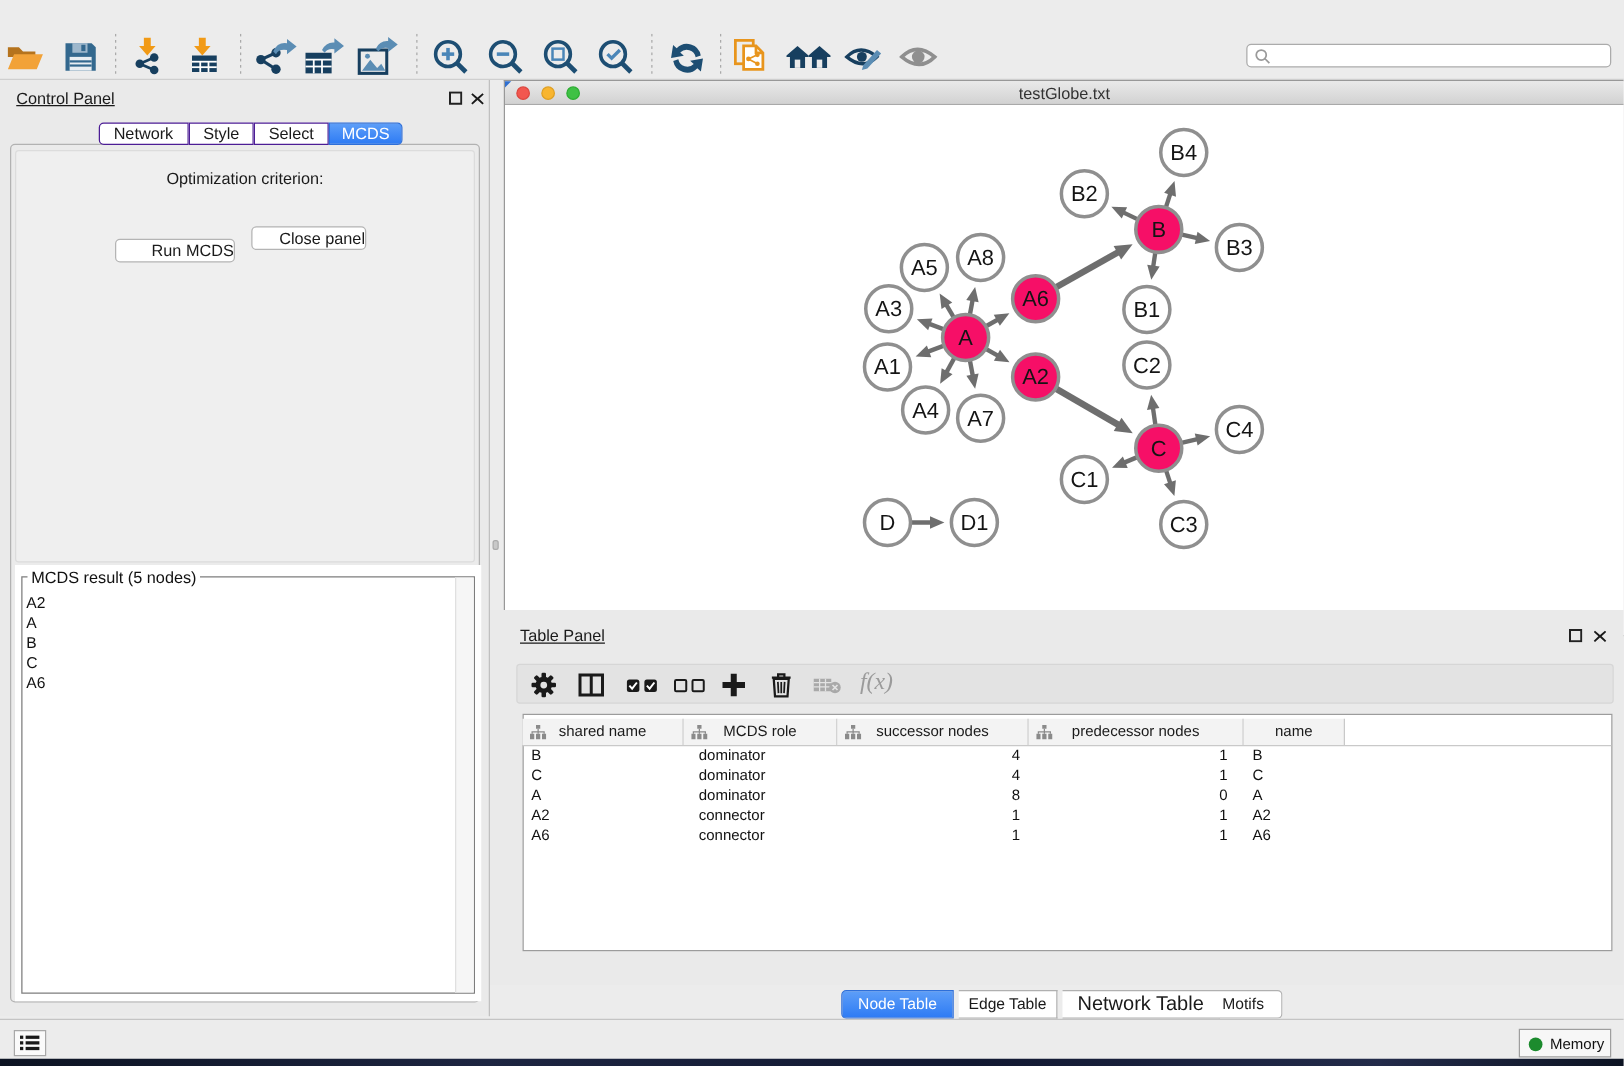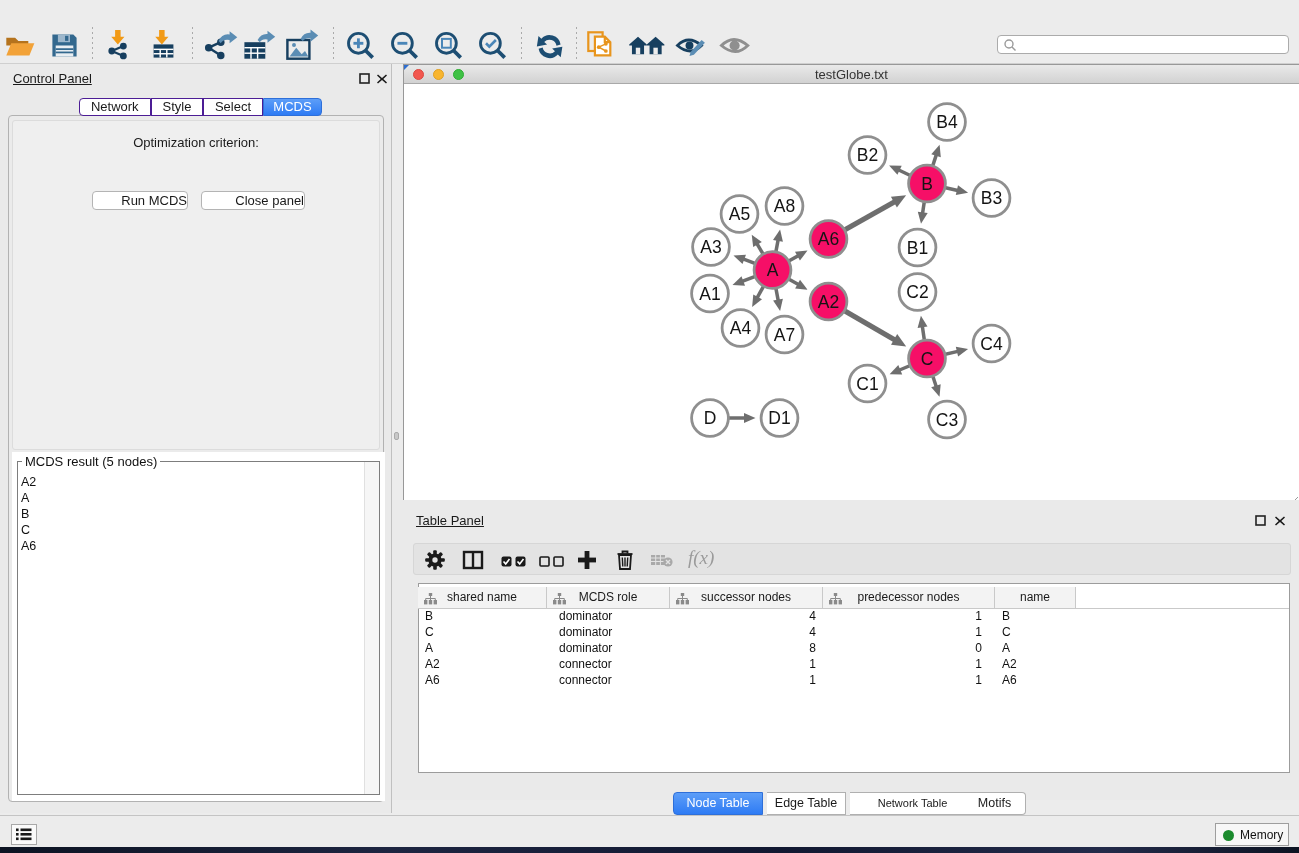--- a/index.html
+++ b/index.html
@@ -12,21 +12,21 @@
 .tsep{position:absolute;top:5px;height:32px;width:1px;
  background-image:linear-gradient(#aaa 2px,transparent 2px);background-size:1px 5px;}
 .ticon{position:absolute;top:7px;}
 #searchbox{position:absolute;left:997px;top:13px;width:292px;height:19px;background:#fff;border:1px solid #ababab;border-radius:4px;}
 #cp{position:absolute;left:0;top:64px;width:392px;height:749px;background:#eaeaea;border-right:1px solid #c0c0c0;}
 .paneltitle{font-size:13px;color:#1a1a1a;text-decoration:underline;}
 .tab{position:absolute;top:0;height:18px;background:#fff;border:1px solid #4c1d95;font-size:13px;color:#1a1a1a;
  text-align:center;line-height:16px;}
 .btn{position:absolute;height:19px;background:#fff;border:1px solid #b4b4b4;border-radius:4px;
  font-size:13px;color:#1a1a1a;text-align:right;line-height:17px;}
-#tp{position:absolute;left:392px;top:500px;width:907px;height:300px;background:#eaeaea;}
+#tp{position:absolute;left:392px;top:488px;width:907px;height:300px;background:#eaeaea;}
 .hdrcell{position:absolute;top:0;height:21px;border-right:1px solid #c9c9c9;}
 .hdrlbl{position:absolute;top:0;width:100%;text-align:center;font-size:12px;color:#1a1a1a;line-height:21px;}
 .row{position:absolute;font-size:12px;color:#111;height:16px;line-height:16px;}
 .num{text-align:right;}
 </style></head><body>
 <div id="app">
     <div id="toolbar">
       <div class="ticon" style="left:3px">
         <div style="transform:scale(1.1);transform-origin:0 0"><svg width="30" height="30" viewBox="0 0 30 30">
 <path d="M3 8 h8 l3 3 h9 v4 h-20 z" fill="#b5731d"></path>
@@ -184,21 +184,21 @@
         <path d="M2 1.5 L6 5 L10 1.5 L11 2.5 L7.3 6 L11 9.5 L10 10.5 L6 7 L2 10.5 L1 9.5 L4.7 6 L1 2.5 Z" fill="#1a1a1a"></path>
       </svg>
       <div class="abs" style="left:8px;top:51px;width:376px;height:687px;background:#ebebeb;border:1px solid #b2b2b2;border-radius:4px"></div>
       <div class="abs" style="left:12px;top:56px;width:368px;height:330px;background:#efefef;border:1px solid #dcdcdc;border-radius:3px"></div>
       <div class="tab" style="top:34px;left:78.5px;width:72.5px;border-radius:4px 0 0 4px">Network</div>
       <div class="tab" style="top:34px;left:151px;width:52px;border-radius:0">Style</div>
       <div class="tab" style="top:34px;left:203px;width:60px;border-radius:0">Select</div>
       <div class="tab" style="top:34px;left:263px;width:59px;border-radius:0 4px 4px 0;background:linear-gradient(#5d9ef8,#2e7bf4);color:#fff;border:1px solid #2e6fd9">MCDS</div>
       <div class="abs" style="left:0;top:71px;width:392px;text-align:center;font-size:13px;color:#1a1a1a">Optimization criterion:</div>
       <div class="btn" style="left:92px;top:127px;width:96px">Run MCDS</div>
-      <div class="btn" style="left:201px;top:127px;width:104px">Close panel</div>
+      <div class="btn" style="left:201px;top:117px;width:92px">Close panel</div>
       <div class="abs" style="left:12px;top:388px;width:373px;height:349px;background:#fff"></div>
       <div class="abs" style="left:17px;top:397px;width:363px;height:334px;border:1px solid #7d7d7d"></div>
       <div class="abs" style="left:22px;top:390px;background:#fff;padding:0 3px;font-size:13px;color:#111">MCDS result (5 nodes)</div>
       <div class="abs" style="left:364px;top:398px;width:15px;height:332px;background:#f6f6f6;border-left:1px solid #e0e0e0"></div>
       <div class="abs" style="left:21px;top:410px;font-size:12.5px;color:#111;line-height:16px">A2</div>
       <div class="abs" style="left:21px;top:426px;font-size:12.5px;color:#111;line-height:16px">A</div>
       <div class="abs" style="left:21px;top:442px;font-size:12.5px;color:#111;line-height:16px">B</div>
       <div class="abs" style="left:21px;top:458px;font-size:12.5px;color:#111;line-height:16px">C</div>
       <div class="abs" style="left:21px;top:474px;font-size:12.5px;color:#111;line-height:16px">A6</div>
     </div>
@@ -453,21 +453,21 @@
       <div class="row num" style="left:500px;top:156px;width:90px">1</div>
       <div class="row" style="left:610px;top:156px;width:80px">A2</div>
       <div class="row" style="left:33px;top:172px;width:120px">A6</div>
       <div class="row" style="left:167px;top:172px;width:120px">connector</div>
       <div class="row num" style="left:340px;top:172px;width:84px">1</div>
       <div class="row num" style="left:500px;top:172px;width:90px">1</div>
       <div class="row" style="left:610px;top:172px;width:80px">A6</div>
     </div>
     <div class="abs" style="left:673px;top:792px;width:90px;height:23px;font-size:12.5px;text-align:center;line-height:21px;background:linear-gradient(#5d9ef8,#2e7bf4);color:#fff;border:1px solid #2e6fd9;border-radius:4px 0 0 4px">Node Table</div>
     <div class="abs" style="left:767px;top:792px;width:79px;height:23px;font-size:12.5px;text-align:center;line-height:21px;background:#fff;color:#1a1a1a;border:1px solid #b0b0b0;border-left:none">Edge Table</div>
-    <div class="abs" style="left:850px;top:792px;width:126px;height:23px;font-size:11px;text-align:center;line-height:21px;background:#fff;color:#1a1a1a;border:1px solid #b0b0b0;border-left:none">Network Table</div>
+    <div class="abs" style="left:850px;top:792px;width:126px;height:23px;font-size:16px;text-align:center;line-height:21px;background:#fff;color:#1a1a1a;border:1px solid #b0b0b0;border-left:none">Network Table</div>
     <div class="abs" style="left:964px;top:792px;width:62px;height:23px;font-size:12.5px;text-align:center;line-height:21px;background:#fff;color:#1a1a1a;border:1px solid #b0b0b0;border-left:none;border-radius:0 4px 4px 0">Motifs</div>
     <div class="abs" style="left:0;top:815px;width:1299px;height:32px;background:#ececec;border-top:1px solid #c4c4c4"></div>
     <div class="abs" style="left:11px;top:824px;width:26px;height:21px;background:#fafafa;border:1px solid #a8a8a8">
       <svg width="16" height="13" style="position:absolute;left:4px;top:3px">
         <g fill="#1a1a1a">
           <rect x="0" y="0.5" width="2.6" height="2.6"></rect>
           <rect x="0" y="5" width="2.6" height="2.6"></rect>
           <rect x="0" y="9.5" width="2.6" height="2.6"></rect>
           <rect x="4.5" y="0.5" width="11" height="2.6"></rect>
           <rect x="4.5" y="5" width="11" height="2.6"></rect>

